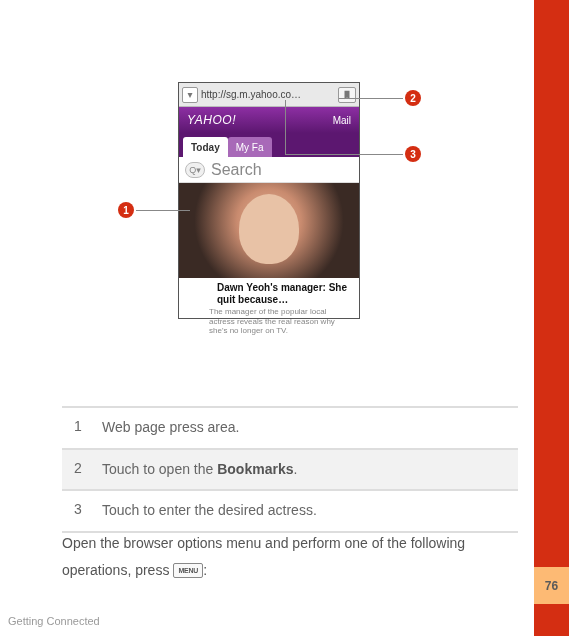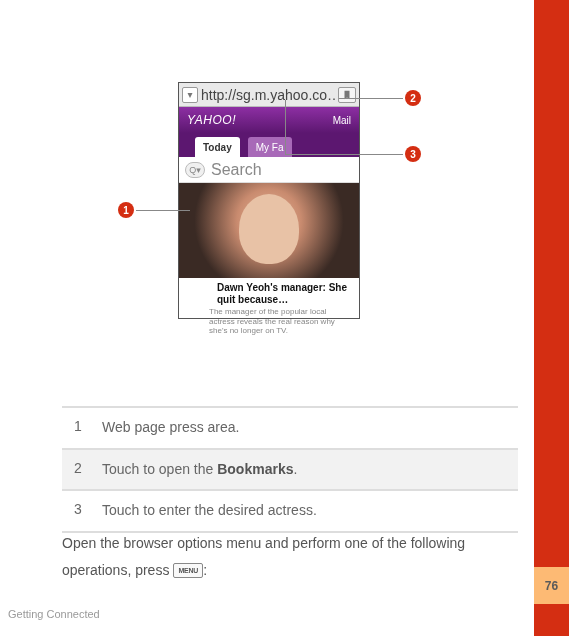--- a/index.html
+++ b/index.html
@@ -1,32 +1,32 @@
 <!DOCTYPE html>
 <html><head>
 <meta charset="utf-8">
 <style>
   * { box-sizing: border-box; margin: 0; padding: 0; }
   html, body { width: 569px; height: 636px; font-family: Arial, Helvetica, sans-serif; background: #fff; color: #333; position: relative; }
   .page { position: relative; width: 569px; height: 636px; }
   .red-sidebar { position: absolute; right: 0; top: 0; width: 35px; height: 636px; background: #d42e12; }
   .page-num-box { position: absolute; right: 0; bottom: 32px; width: 35px; height: 37px; background: #fdba74; color: #5a5a5a; font-size: 12px; font-weight: bold; display: flex; align-items: center; justify-content: center; }
-  .footer-label { position: absolute; left: 8px; bottom: 16px; font-size: 11px; color: #9a9a9a; }
+  .footer-label { position: absolute; left: 8px; bottom: 9px; font-size: 11px; color: #9a9a9a; }
 
   
   .screenshot-wrap { position: absolute; left: 178px; top: 82px; width: 182px; height: 237px; border: 1px solid #555; background: #fff; }
   .addr-bar { height: 24px; width: 100%; background: #e9e9e9; border-bottom: 1px solid #bbb; display: flex; align-items: center; padding: 0 3px; gap: 3px; }
   .fav-icon { width: 16px; height: 16px; border: 1px solid #999; background: #fff; display:flex; align-items:center; justify-content:center; font-size:10px; color:#777; border-radius:2px;}
-  .addr-text { flex: 1; font-size: 14px; color: #444; overflow: hidden; white-space: nowrap; }
+  .addr-text { flex: 1; font-size: 10px; color: #444; overflow: hidden; white-space: nowrap; }
   .bookmark-btn { width: 18px; height: 16px; border: 1px solid #999; background: #f5f5f5; display:flex; align-items:center; justify-content:center; border-radius:2px;}
   .bookmark-btn svg { width:10px; height:10px; }
   .yahoo-header { height: 26px; background: linear-gradient(#8d2fa3, #5c1770); display: flex; align-items: center; justify-content: space-between; padding: 0 8px; }
   .yahoo-logo { color: #fff; font-weight: normal; font-size: 12px; font-style: italic; letter-spacing: 0.5px; }
   .yahoo-mail { color: #fff; font-size: 10px; }
-  .tabs-row { height: 24px; background: #5c1770; display: flex; align-items: flex-end; padding-left: 16px; gap: 8px; }
+  .tabs-row { height: 24px; background: #5c1770; display: flex; align-items: flex-end; padding-left: 4px; gap: 0; }
   .tab { height: 20px; padding: 0 8px; font-size: 10px; display:flex; align-items:center; border-radius: 3px 3px 0 0; }
   .tab.active { background: #fff; color: #333; font-weight: bold; }
   .tab.inactive { background: #a869b8; color: #fff; }
   .search-row { height: 26px; background: #fff; display:flex; align-items:center; padding: 0 6px; gap:6px; border-bottom:1px solid #ddd;}
   .search-icon { width: 20px; height: 16px; border:1px solid #bbb; border-radius:8px; background:#f0f0f0; display:flex; align-items:center; justify-content:center; font-size:9px; color:#888;}
   .search-text { font-size: 16px; color: #888; }
   .photo-area { width: 100%; height: 95px; background: radial-gradient(circle at 50% 40%, #e8b89a 0%, #c98b6f 30%, #3a2a24 70%); position:relative; overflow:hidden; }
   .face { position:absolute; left:50%; top:48%; transform:translate(-50%,-50%); width:60px; height:70px; background:#e8c2a6; border-radius:50% 50% 45% 45%; }
   .hair { position:absolute; left:50%; top:22%; transform:translateX(-50%); width:90px; height:90px; background:#2a1a14; border-radius:50%; z-index:-1;}
   .article-title { font-size: 10px; font-weight: bold; padding: 4px 6px 1px; color:#111; line-height:1.2;margin-left:32px;}

